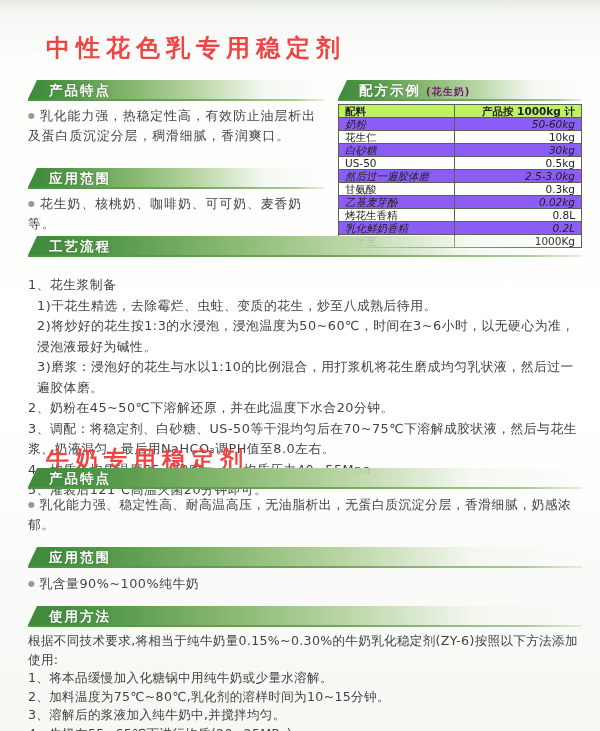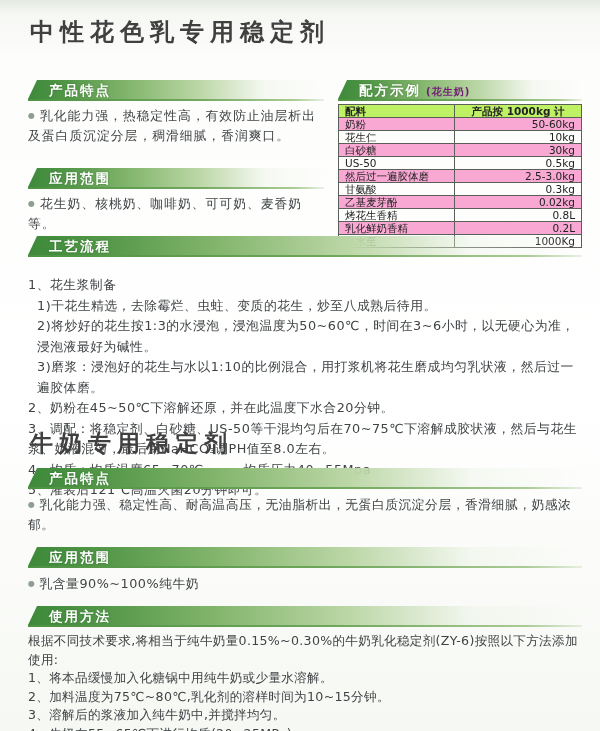--- a/index.html
+++ b/index.html
@@ -3,23 +3,23 @@
 <meta charset="utf-8">
 <style>
   html,body{margin:0;padding:0;}
   body{
     width:600px;height:731px;overflow:hidden;position:relative;
     font-family:"DejaVu Sans",sans-serif;
     background:linear-gradient(180deg,#e5eae3 0%,#f6f8f4 2%,#fdfdfc 8%,#ffffff 55%,#f6f8f3 100%);
     color:#3f4345;
   }
   .page-title{
-    position:absolute;left:30px;margin:0;
+    position:absolute;left:30px;margin:16px;
     font-family:Liberation Serif, serif;font-weight:bold;
-    color:#404040;letter-spacing:6px;
+    color:#ef4444;letter-spacing:6px;
   }
   #title1{top:16px;font-size:24px;}
   #title2{top:428px;font-size:23px;}
 
   
   .sec-header{position:relative;height:19px;}
   .sec-bg{
     position:absolute;left:0;top:0;right:0;bottom:0;
     background:linear-gradient(90deg,#3d893a 0%,#56994a 15%,#85b76e 35%,#bcd7a7 58%,rgba(230,240,222,.35) 80%,rgba(255,255,255,0) 100%);
     clip-path:polygon(9px 0,100% 0,100% 100%,0 100%);
@@ -46,23 +46,23 @@
   .bullet{color:#8e9e90;font-size:8px;vertical-align:2px;margin-right:4px;}
   .col-left .body-text{margin-top:7px;letter-spacing:1px;}
   .gap-above{margin-top:22px;}
 
   
   table.formula{width:100%;border-collapse:collapse;margin-top:5px;font-size:10.5px;color:#222;}
   table.formula th,table.formula td{
     border:1px solid #5a5f58;padding:0 6px;height:12px;line-height:12px;
   }
   table.formula th{background:#bef264;font-weight:bold;text-align:left;color:#222;}
-  table.formula th.amount{text-align:center;}
+  table.formula th.amount{text-align:right;}
   table.formula td.amount{text-align:right;}
-  tr.green td{background:#f9a8d4;}
+  tr.green td{background:#8b5cf6;font-style:italic;}
 
   .process{position:absolute;top:236px;left:28px;right:18px;}
   .process-lines{margin-top:20px;font-size:12.8px;line-height:20.5px;color:#3f4345;}
   .process-lines .line{letter-spacing:.5px;}
   .process-lines .sub{padding-left:9px;}
 
   .doc2{position:absolute;top:424px;left:28px;right:18px;}
   .doc2 .sec-header{margin-top:12px;}
   .doc2 .first-header{margin-top:44px;}
   .doc2 .body-text{margin-top:8px;margin-bottom:6px;letter-spacing:.5px;}

